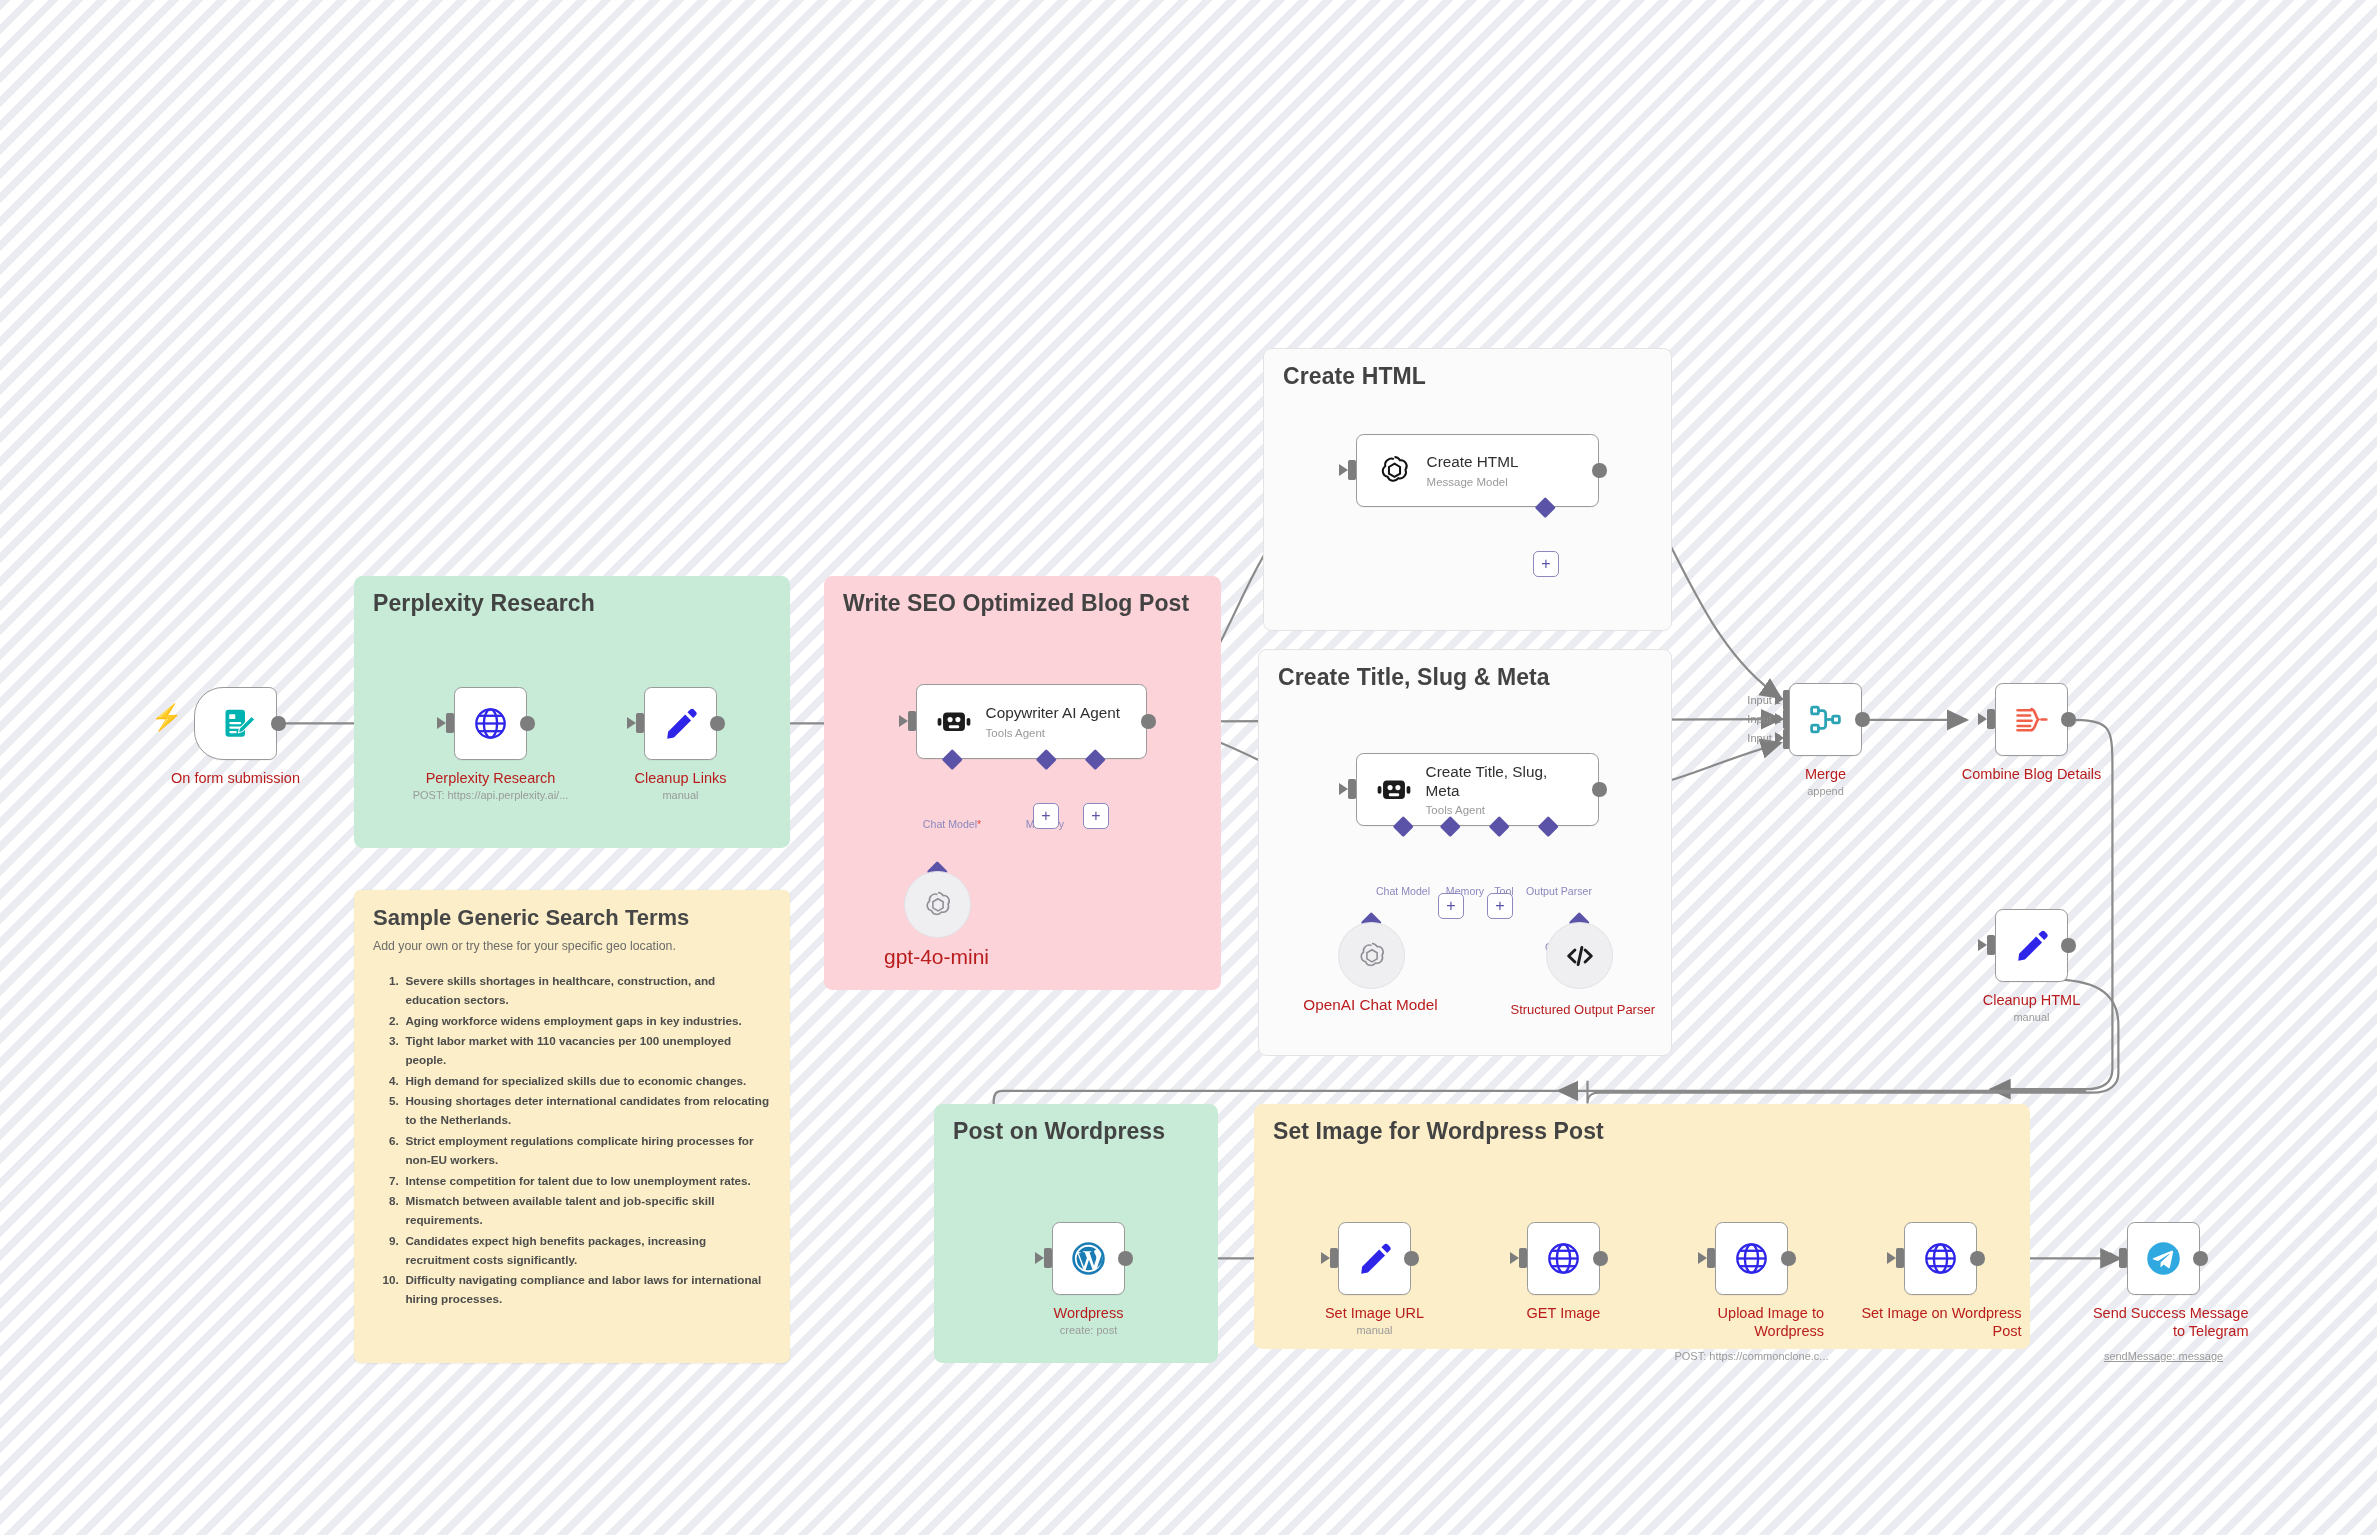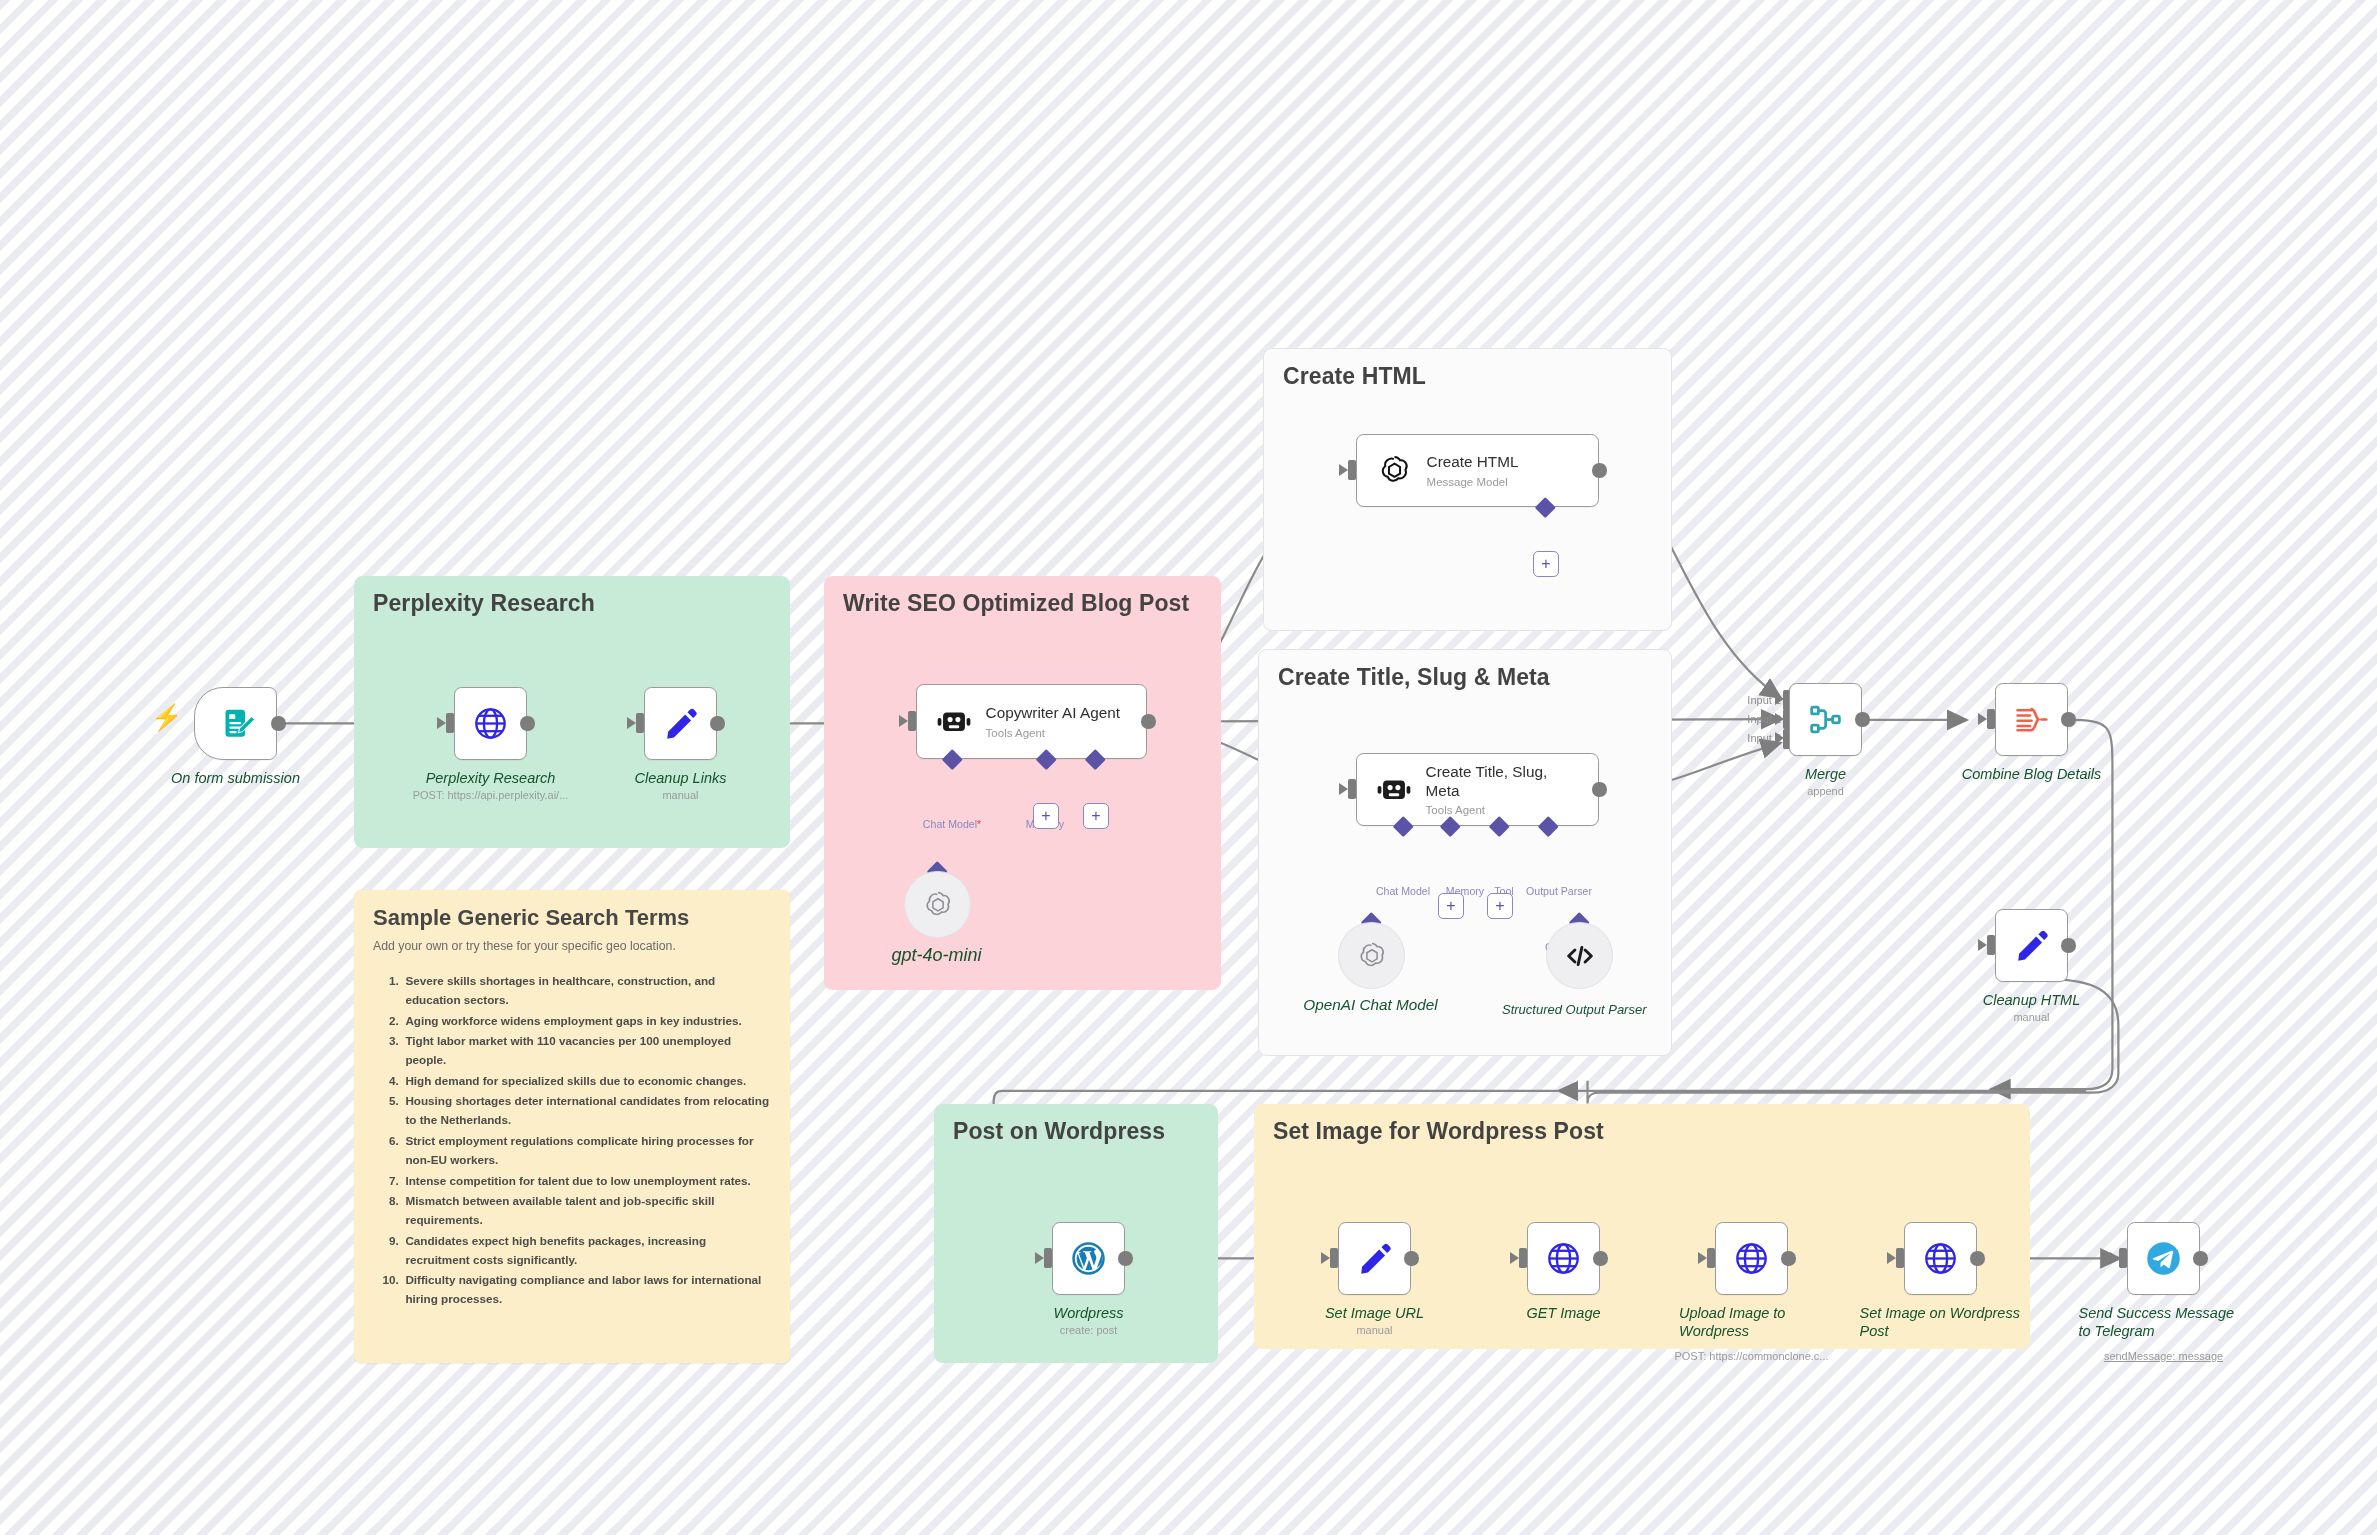--- a/index.html
+++ b/index.html
@@ -47,22 +47,22 @@
     position:absolute;left:0;top:0;
     background:#ffffff;border:1.4px solid #9a9a9a;border-radius:7.7px;
     box-shadow:0 0.9px 0.9px rgba(0,0,0,.04);
     display:flex;align-items:center;box-sizing:border-box;
   }
   .nbox.sq{width:73px;height:73px;justify-content:center;}
   .nbox.trig{width:83px;height:73px;border-radius:29px 7.7px 7.7px 29px;justify-content:center;padding-left:6.8px;}
   .nbox.wide{width:231px;height:75px;padding:0 12px 0 19px;gap:13.6px;}
   .nlabel{
     position:absolute;left:50%;transform:translateX(-50%);
-    text-align:left;white-space:nowrap;
-    font-size:14.5px;color:#14532d;font-weight:400;line-height:1.25;font-style:italic;
+    text-align:right;white-space:nowrap;
+    font-size:14.5px;color:#b91c1c;font-weight:400;line-height:1.25;
   }
   .nlabel.wrap{white-space:normal;width:170px;}
   .nsub{
     position:absolute;left:50%;transform:translateX(-50%);
     text-align:center;white-space:nowrap;
     font-size:11px;color:#9a9a9a;
   }
   .wide-title{font-size:15.3px;color:#2f2f2f;line-height:1.22;}
   .wide-sub{font-size:11.5px;color:#9a9a9a;margin-top:3.4px;}
   .wide-text{display:flex;flex-direction:column;justify-content:center;}
@@ -308,21 +308,21 @@
   <div class="node" style="left:904px;top:871px;width:65px;height:65px;">
     <div class="diamond" style="left:25.5px;top:-6.8px;"></div>
     <div class="circnode">
       <span class="icon">
         <svg width="34" height="34" viewBox="0 0 24 24" fill="none" stroke="#8e8e94" stroke-width="1.1">
           <path d="M12 3.2c1.6 0 2.9.9 3.6 2.2 1.5-.2 3 .5 3.8 1.9.8 1.4.6 3-.3 4.2.6 1.4.4 3-.6 4.2-1 1.2-2.6 1.7-4 1.3-.9 1.2-2.3 1.8-3.8 1.6-1.5-.2-2.7-1.2-3.2-2.6-1.5-.3-2.7-1.4-3-2.9-.3-1.5.3-3 1.5-3.9-.3-1.5.2-3 1.4-3.9C8.6 4.3 10.3 4 11.6 4.6"></path>
           <path d="M12 7.6 15.6 9.7v4.3L12 16.1 8.4 14V9.7z"></path>
         </svg>
       </span>
     </div>
-    <div class="nlabel" style="top:73px;font-size:18px;">gpt-4o-mini</div>
+    <div class="nlabel" style="top:73px;font-size:21px;">gpt-4o-mini</div>
   </div>
 
   <div class="node" style="left:1356px;top:434px;width:243px;height:73px;">
     <div class="in-arrow" style="left:-17px;top:30px;"></div>
     <div class="in-stub" style="left:-7.7px;top:26px;"></div>
     <div class="nbox wide" style="width:243px;height:73px;">
       <span class="icon">
         <svg width="37" height="37" viewBox="0 0 24 24" fill="none" stroke="#111111" stroke-width="1.3">
           <path d="M12 3.2c1.6 0 2.9.9 3.6 2.2 1.5-.2 3 .5 3.8 1.9.8 1.4.6 3-.3 4.2.6 1.4.4 3-.6 4.2-1 1.2-2.6 1.7-4 1.3-.9 1.2-2.3 1.8-3.8 1.6-1.5-.2-2.7-1.2-3.2-2.6-1.5-.3-2.7-1.4-3-2.9-.3-1.5.3-3 1.5-3.9-.3-1.5.2-3 1.4-3.9C8.6 4.3 10.3 4 11.6 4.6"></path>
           <path d="M12 7.6 15.6 9.7v4.3L12 16.1 8.4 14V9.7z"></path>

